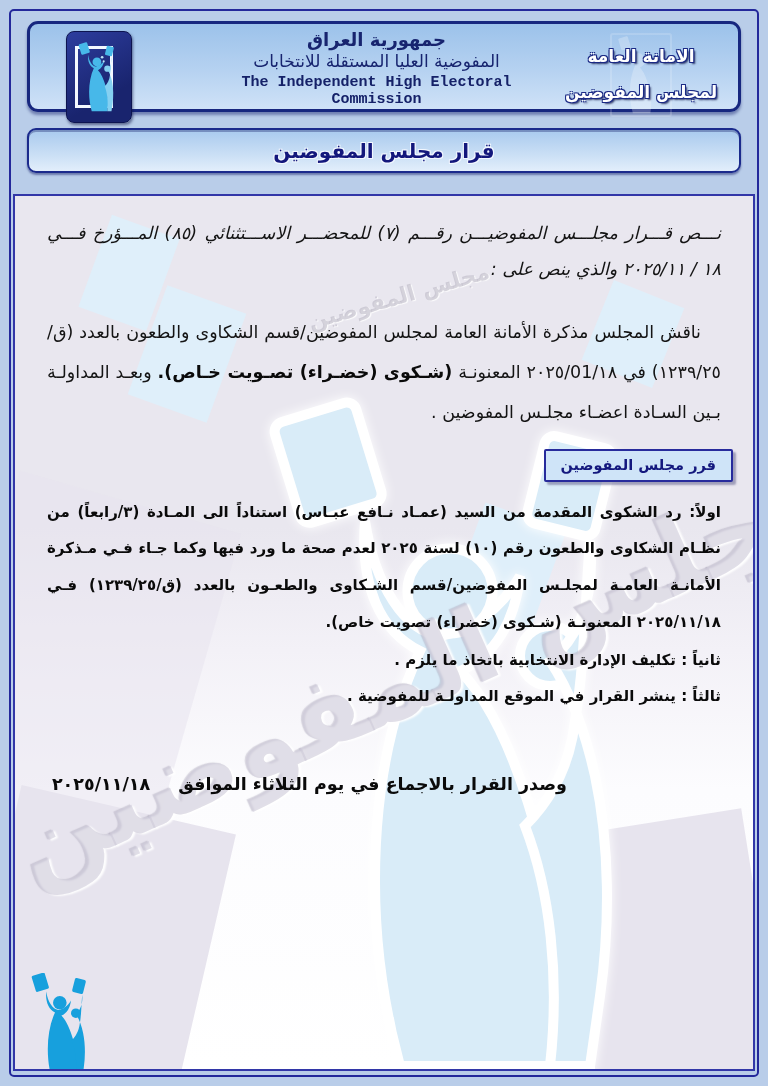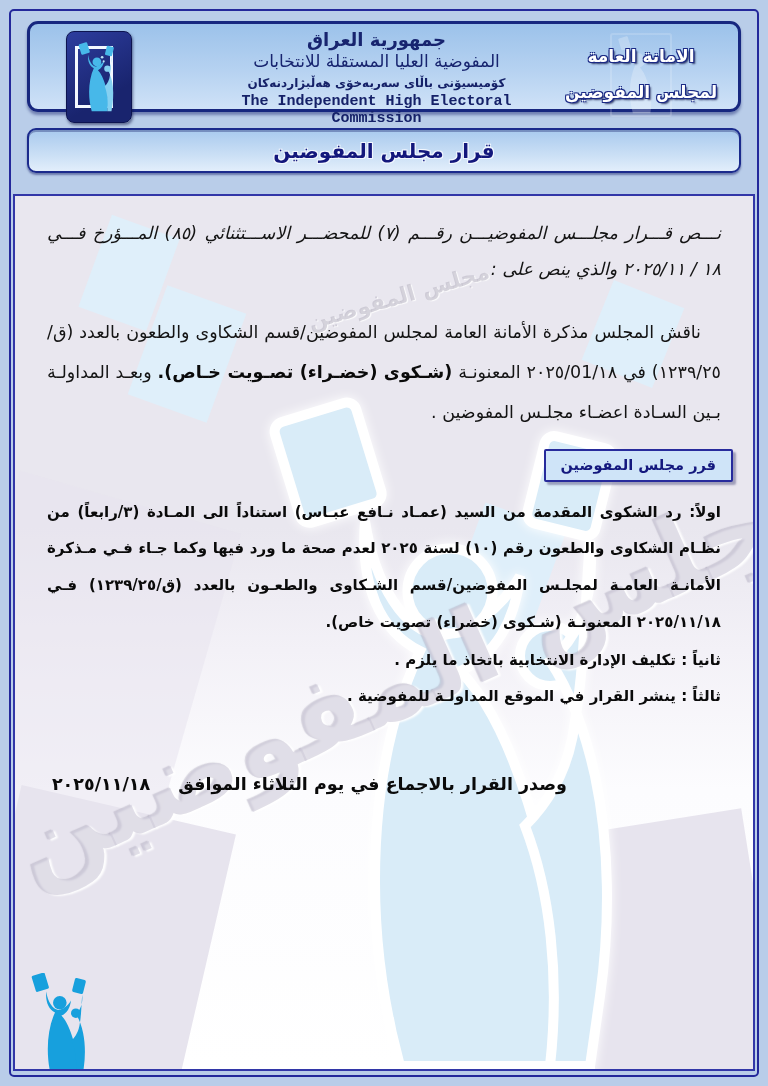--- a/index.html
+++ b/index.html
@@ -173,21 +173,20 @@
           <path d="M74 27 C75 38 72 46 66 51 C70 57 73 65 75 74 C78 88 78 104 76 118 L74 132 L66 132 C68 114 66 97 61 84 C66 79 70 72 71 63 C73 51 73 39 74 27 Z" fill="#85d0f1"></path>
           <circle cx="56" cy="28" r="2.6" fill="#bfe6f8"></circle>
           <circle cx="59" cy="36" r="2" fill="#bfe6f8"></circle>
         </g>
       </svg>
     </div>
   </div>
   <div class="header-center">
     <div class="h-ar1">جمهورية العراق</div>
     <div class="h-ar2">المفوضية العليا المستقلة للانتخابات</div>
-    <div class="h-ku">كۆميسيۆنى باڵاى سەربەخۆى هەڵبژاردنەكان</div>
     <div class="h-en">The Independent High Electoral Commission</div>
   </div>
   <div class="header-right">
     <div class="hdr-ghost">
       <svg viewBox="0 0 100 132" aria-hidden="true">
         <g fill="currentColor">
           <rect x="13" y="1" width="17" height="21" rx="2" transform="rotate(-17 21 11)"></rect>
           <path d="M29 23 C28 36 32 45 40 49 C34 62 31 78 31 95 C31 109 33 121 36 132 L66 132 C69 117 68 100 63 84 C59 70 54 59 48 53 C55 50 59 43 60 34 C56 41 50 45 44 46 C37 45 31 36 29 23 Z"></path>
           <circle cx="46" cy="37" r="8.5"></circle>
         </g>

